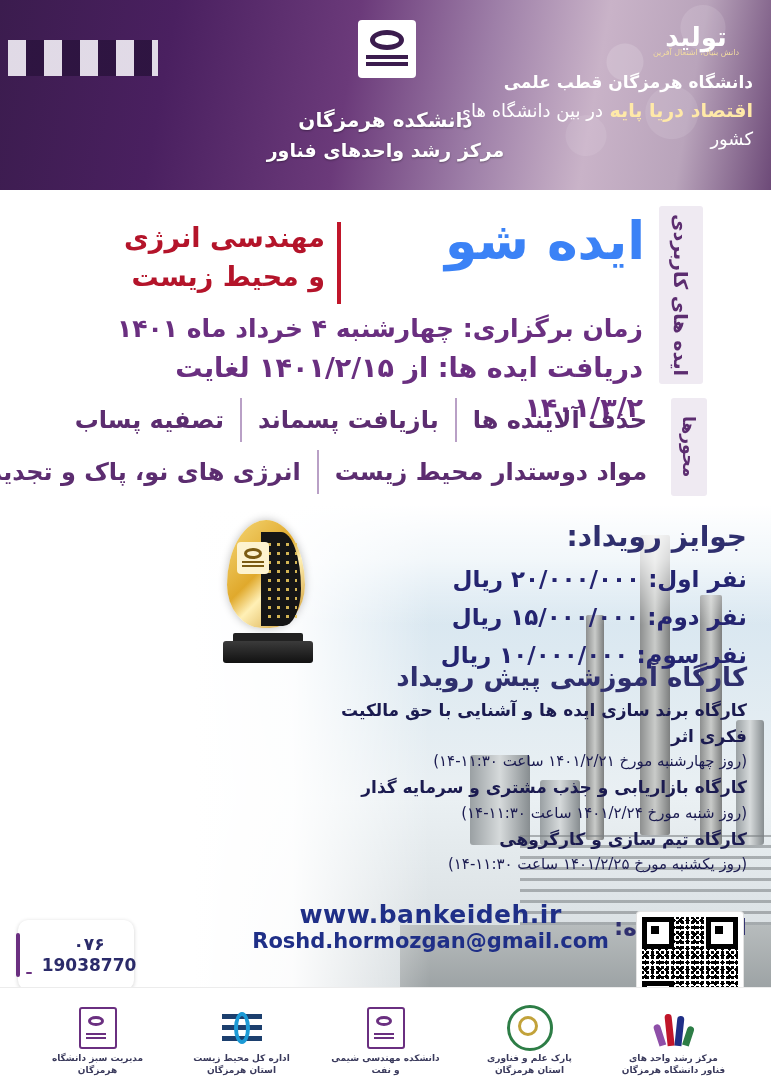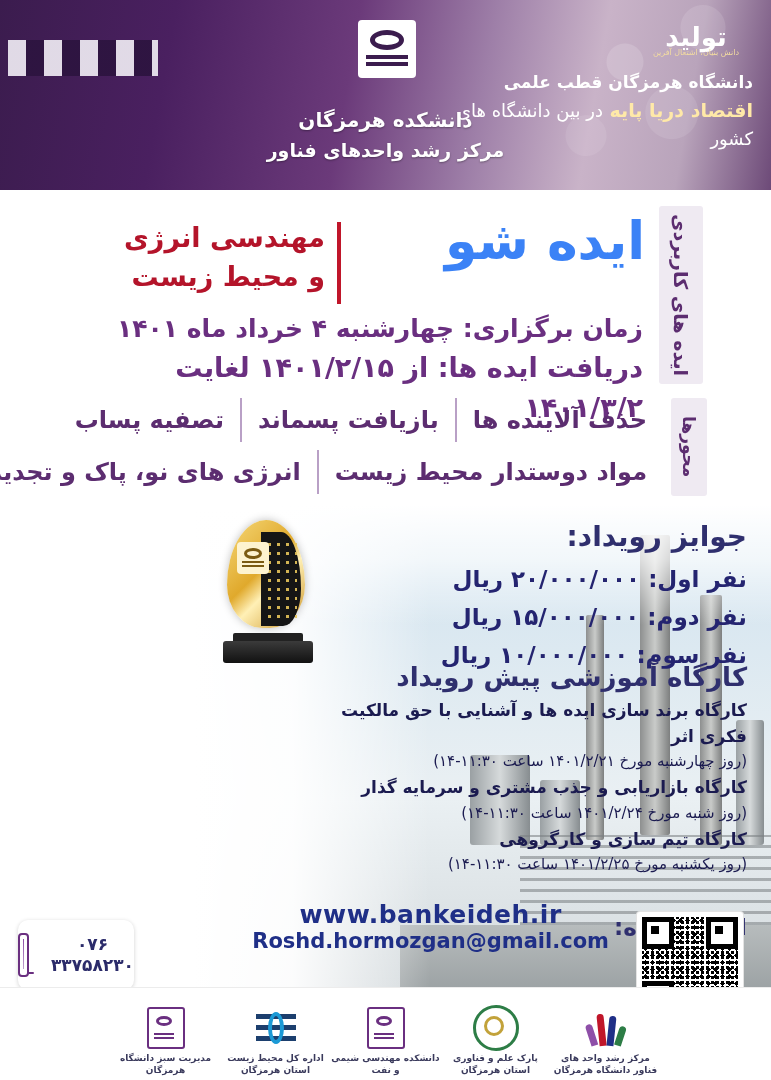--- a/index.html
+++ b/index.html
@@ -211,21 +211,21 @@
   .phone-ico{
     width:22px;height:40px;border:2px solid #6a2f80;border-radius:4px;position:relative;background:#fff;
   }
   .phone-ico:before{content:"";position:absolute;left:3px;top:4px;right:3px;bottom:6px;background:linear-gradient(180deg,#8e4fa8,#c0a0cf);}
   .phone-ico:after{content:"";position:absolute;left:8px;bottom:1px;width:6px;height:2px;background:#6a2f80;border-radius:2px;}
 
   
   .footer{
     position:absolute;left:0;bottom:0;width:771px;height:92px;background:#fff;border-top:1px solid #ececec;
   }
-  .logos{position:absolute;left:0;right:0;bottom:4px;display:flex;flex-direction:row-reverse;justify-content:center;}
+  .logos{position:absolute;left:0;right:0;bottom:4px;display:flex;flex-direction:row-reverse;justify-content:center;gap:34px;}
   .logo-item{width:110px;text-align:center;}
   .logo-mark{height:42px;display:flex;align-items:center;justify-content:center;}
   .logo-cap{font-size:9px;color:#3a3a5c;line-height:1.35;margin-top:3px;font-weight:bold;direction:rtl;}
   .m-sq{width:34px;height:38px;border:2px solid #6a2f80;border-radius:3px;position:relative;}
   .m-sq:before{content:"";position:absolute;left:7px;top:7px;width:16px;height:10px;border:3px solid #6a2f80;border-radius:50%;box-sizing:border-box;}
   .m-sq:after{content:"";position:absolute;left:5px;bottom:6px;width:20px;height:8px;background:repeating-linear-gradient(#6a2f80 0 2px,#fff 2px 4px);}
   .m-env{width:44px;height:36px;position:relative;}
   .m-env .bar{position:absolute;background:#1c3f6e;}
   .m-env .b1{left:2px;top:4px;width:40px;height:5px;}
   .m-env .b2{left:2px;top:15px;width:40px;height:5px;}
@@ -355,21 +355,21 @@
         </span>
       <span class="qr-eye bl">
           <i></i>
         </span>
     </div>
   </div>
 
   <div class="phone-badge">
     <div class="phone-num">
       <div>۰۷۶</div>
-      <div>۳۳۷۵۸۲۳۰</div>
+      <div>19038770</div>
     </div>
     <div class="phone-ico"></div>
   </div>
 
   <div class="footer">
     <div class="logos">
 
       <div class="logo-item">
         <div class="logo-mark">
             <div class="m-sq"></div>

